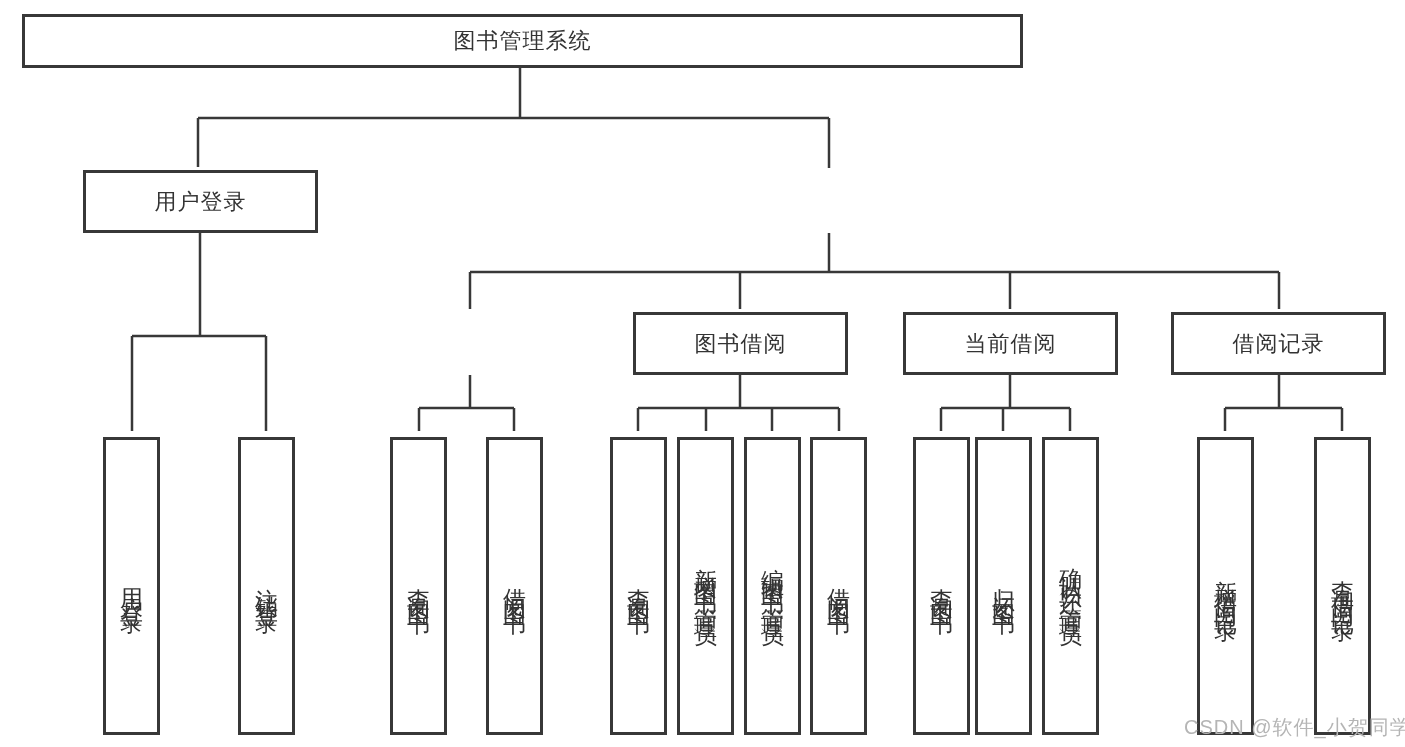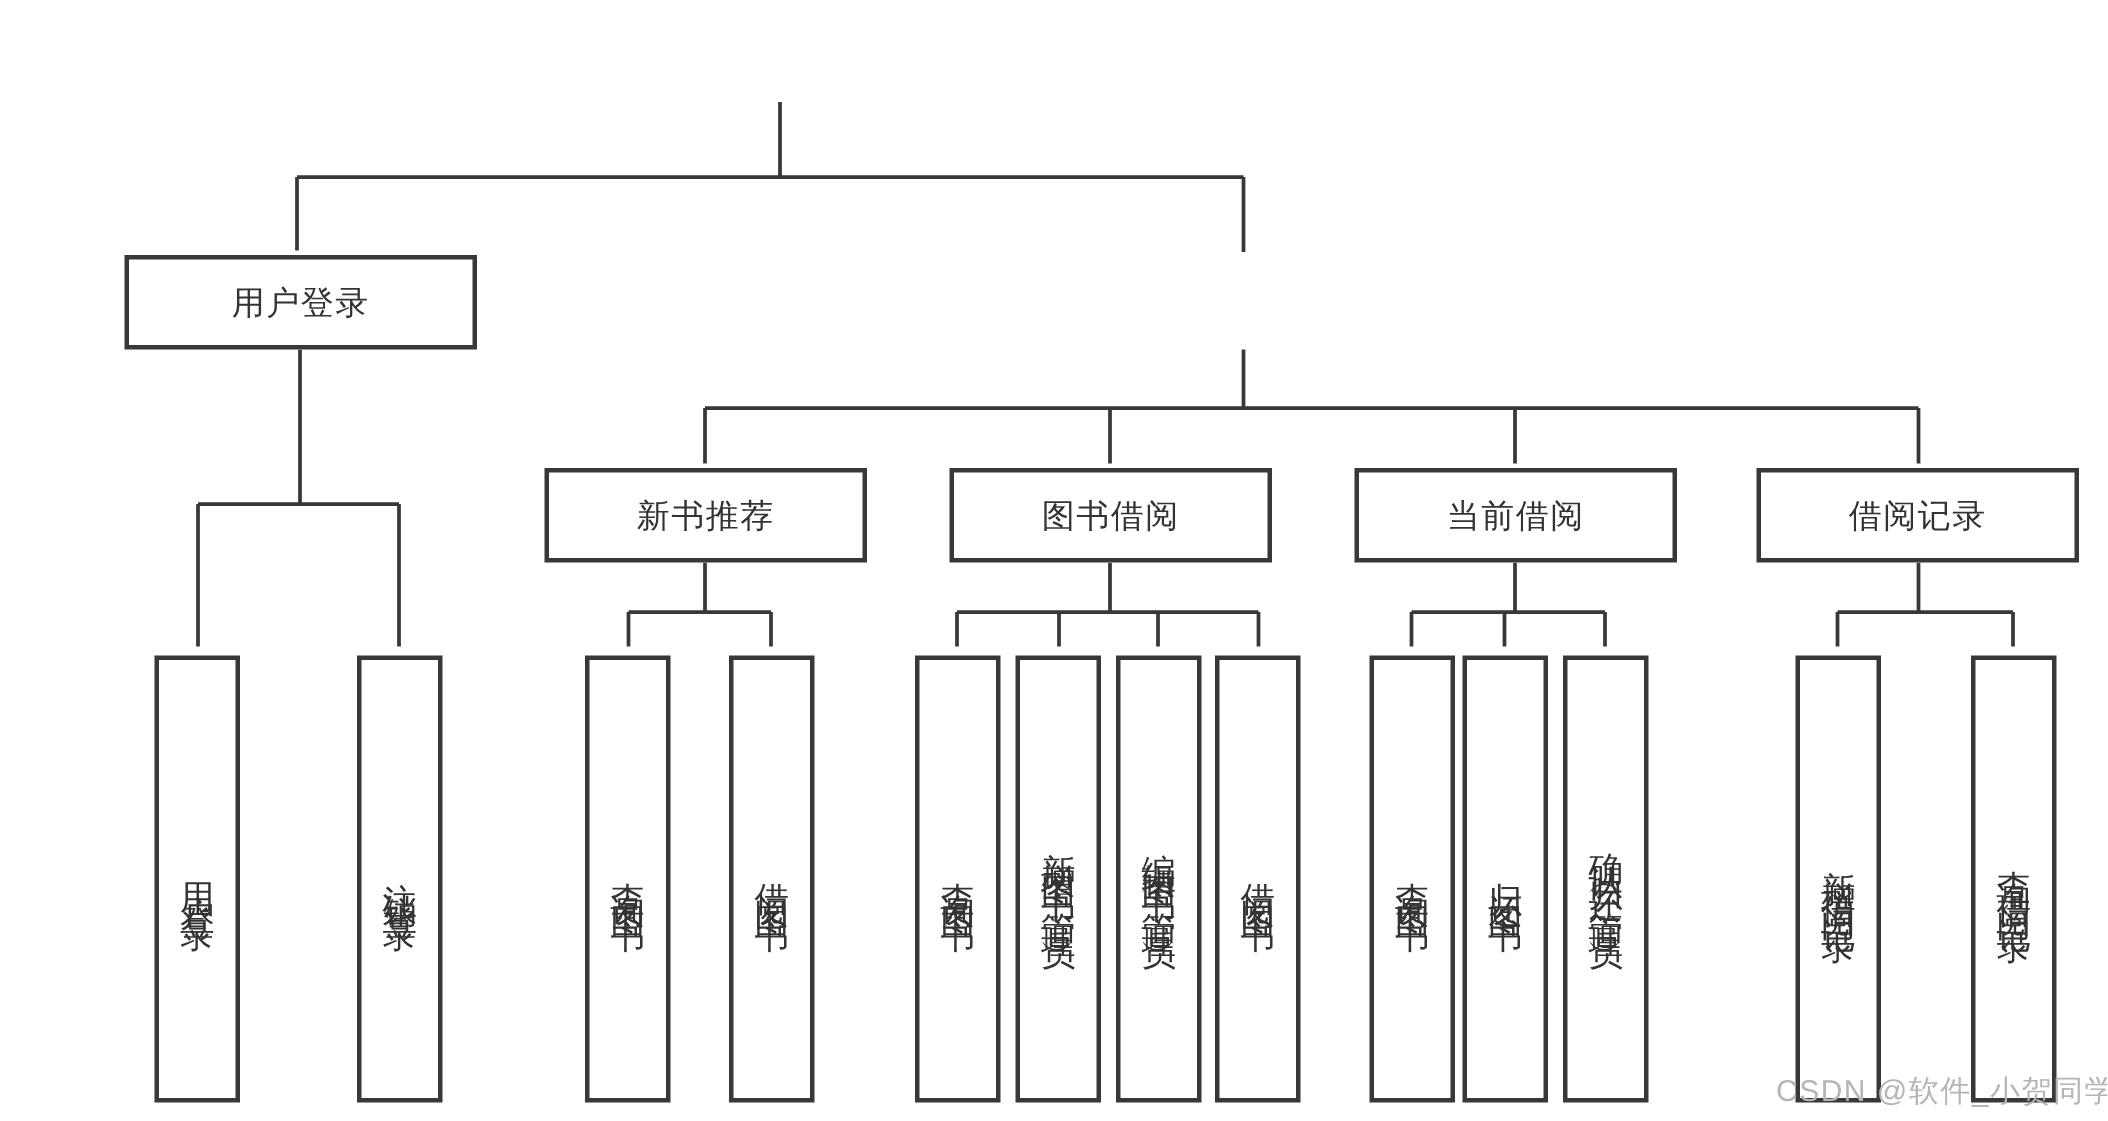--- a/index.html
+++ b/index.html
@@ -50,24 +50,24 @@
     <path d="M706,408 V431" marker-end="url(#ah)"></path>
     <path d="M772,408 V431" marker-end="url(#ah)"></path>
     <path d="M839,408 V431" marker-end="url(#ah)"></path>
     <path d="M941,408 V431" marker-end="url(#ah)"></path>
     <path d="M1003,408 V431" marker-end="url(#ah)"></path>
     <path d="M1070,408 V431" marker-end="url(#ah)"></path>
     <path d="M1225,408 V431" marker-end="url(#ah)"></path>
     <path d="M1342,408 V431" marker-end="url(#ah)"></path>
   </svg>
 
+  <div class="node h" style="left:22px;top:14px;width:1001px;height:54px">图书管理系统</div>
 
   <div class="node h" style="left:83px;top:170px;width:235px;height:63px">用户登录</div>
 
-  <div class="node h" style="left:363px;top:312px;width:215px;height:63px">新书推荐</div>
   <div class="node h" style="left:633px;top:312px;width:215px;height:63px">图书借阅</div>
   <div class="node h" style="left:903px;top:312px;width:215px;height:63px">当前借阅</div>
   <div class="node h" style="left:1171px;top:312px;width:215px;height:63px">借阅记录</div>
 
   <div class="node v" style="left:103px;top:437px;width:57px;height:298px">用户登录</div>
   <div class="node v" style="left:238px;top:437px;width:57px;height:298px">注销登录</div>
   <div class="node v" style="left:390px;top:437px;width:57px;height:298px">查询图书</div>
   <div class="node v" style="left:486px;top:437px;width:57px;height:298px">借阅图书</div>
   <div class="node v" style="left:610px;top:437px;width:57px;height:298px">查询图书</div>
   <div class="node v" style="left:677px;top:437px;width:57px;height:298px">新增图书（管理员）</div>

